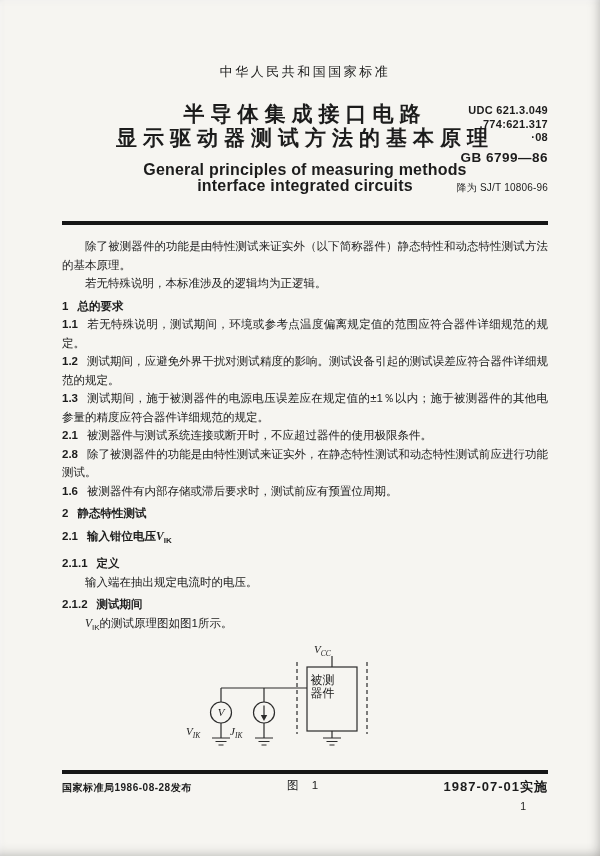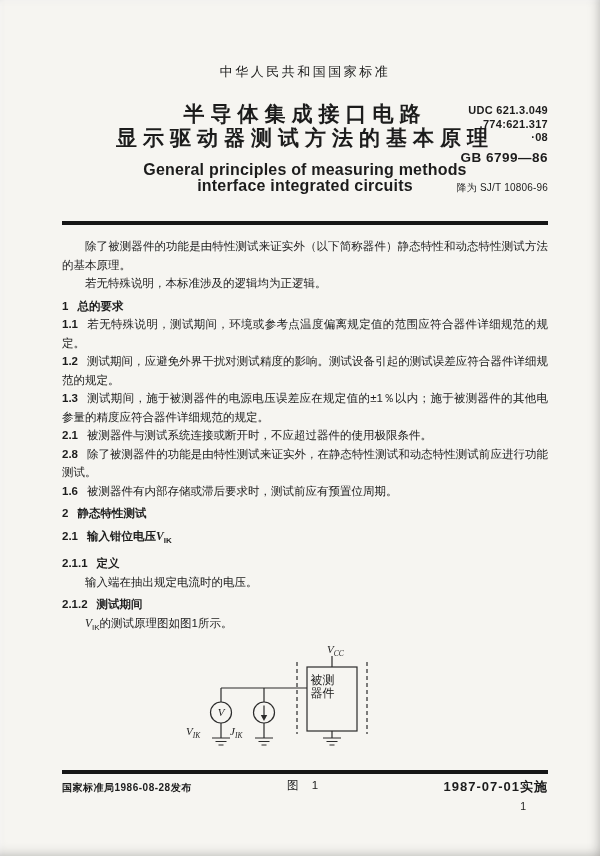--- a/index.html
+++ b/index.html
@@ -79,21 +79,21 @@
   .figure{position:relative;height:128px;margin-top:6px;}
   .fig-canvas{position:absolute;left:122px;top:0;width:230px;height:126px;}
   .fig-label{
     position:absolute;
     font-family:"Liberation Serif","DejaVu Serif",serif;
     font-style:italic;
     font-size:11px;
     line-height:12px;
   }
   .fig-label sub{font-size:7.5px;}
-  .vcc{left:143px;top:-1px;}
+  .vcc{left:130px;top:-1px;}
   .meter{left:30px;top:62px;width:14px;text-align:center;}
   .vik{left:2px;top:81px;}
   .jik{left:46px;top:81px;}
   .dut{
     position:absolute;left:125px;top:30px;width:27px;
     text-align:center;font-size:12px;line-height:13px;
   }
   .caption{
     margin:6px 0 0;
     text-align:center;

